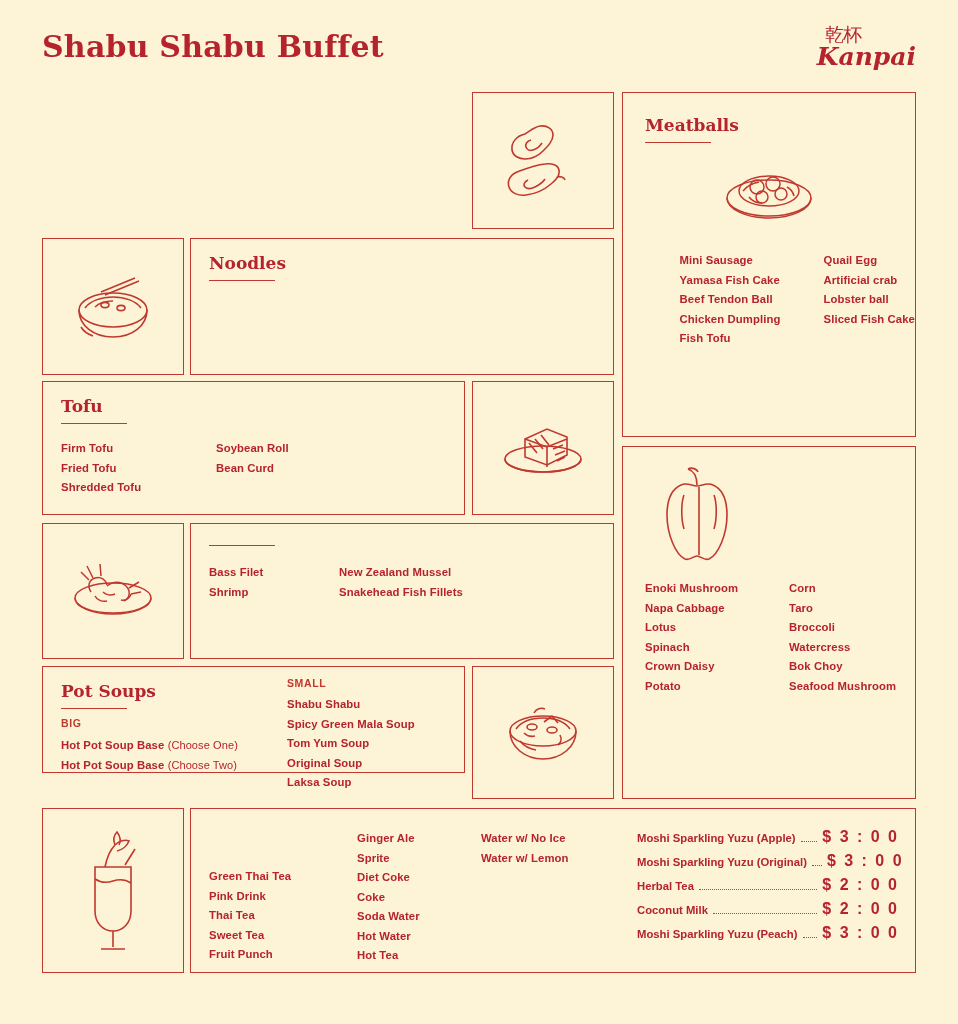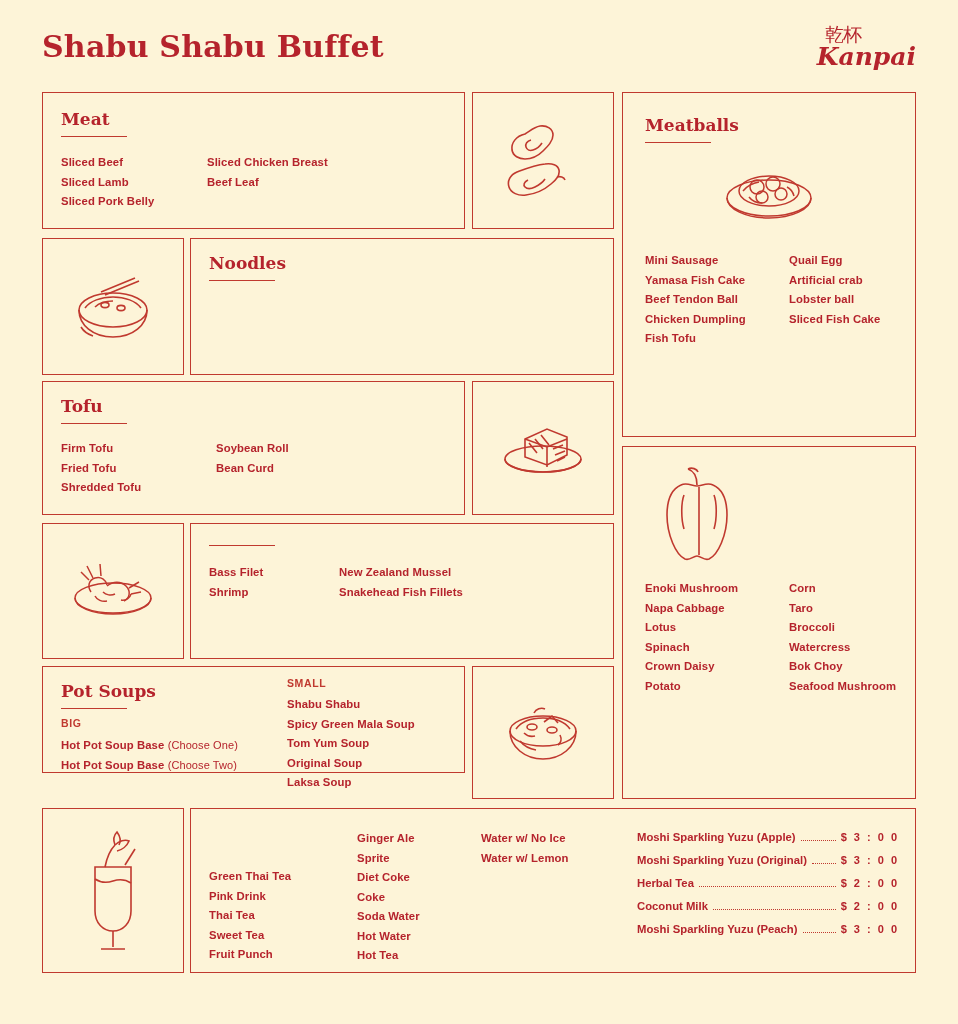--- a/index.html
+++ b/index.html
@@ -132,53 +132,36 @@
   .price-name { white-space: nowrap; }
   .dots {
     flex: 1;
     border-bottom: 1.5px dotted #c0392f;
     margin: 0 5px 3px 5px;
     min-width: 10px;
   }
   .price-val {
     white-space: nowrap;
     letter-spacing: 2px;
-    font-size: 11px;
+    font-size: 16px;
   }
 </style>
 </head>
 <body>
 
 <div class="page">
 
   <div class="header">
     <h1 class="menu-title">Shabu Shabu Buffet</h1>
     <div class="logo">
       <span class="logo-kanji">乾杯</span>
       <span class="logo-word">Kanpai</span>
     </div>
   </div>
 
-  <div class="box" style="left:42px; top:92px; width:423px; height:137px;">
-    <div style="padding:16px 0 0 18px;">
-      <div class="sec-title">Meat</div>
-      <div class="rule"></div>
-    </div>
-    <div class="col-wrap items" style="padding:16px 0 0 18px;">
-      <div style="width:146px;">
-        <div>Sliced Beef</div>
-        <div>Sliced Lamb</div>
-        <div>Sliced Pork Belly</div>
-      </div>
-      <div>
-        <div>Sliced Chicken Breast</div>
-        <div>Beef Leaf</div>
-      </div>
-    </div>
-  </div>
 
   <div class="box icon-box" style="left:472px; top:92px; width:142px; height:137px;">
     <svg width="96" height="90" viewBox="0 0 96 90">
       <g fill="none" stroke="#c0392f" stroke-width="1.6">
         <path d="M30 18c-9 2-14 9-13 16 1 6 7 9 13 9 7 0 13-3 18-8 5-5 10-10 10-16 0-6-6-10-13-9-6 1-10 5-15 8z"></path>
         <path d="M36 24c-4 1-6 4-5 7 1 3 4 4 7 3 4-1 7-4 9-7"></path>
         <path d="M22 56c-7 3-10 9-8 15 2 6 9 9 17 8 9-1 18-5 25-11 5-4 9-9 8-14-1-5-7-7-14-6-10 1-20 5-28 8z"></path>
         <path d="M33 64c-4 2-5 5-3 7 2 2 6 2 10 0 4-2 8-5 10-8"></path>
         <path d="M62 61c3-1 7 0 8 3"></path>
       </g>
@@ -324,21 +307,21 @@
           <ellipse cx="60" cy="40" rx="30" ry="15"></ellipse>
           <circle cx="48" cy="36" r="7"></circle>
           <circle cx="64" cy="33" r="7"></circle>
           <circle cx="72" cy="43" r="6"></circle>
           <circle cx="53" cy="46" r="6"></circle>
           <path d="M34 40c4-5 10-8 16-9M78 36c4 2 6 5 7 9"></path>
           <path d="M40 46c3 4 8 6 13 6"></path>
         </g>
       </svg>
     </div>
-    <div class="col-wrap items" style="padding:18px 0 0 22px;">
+    <div class="col-wrap items" style="padding:18px 0 0 22px;justify-content:flex-end;">
       <div style="width:144px;">
         <div>Mini Sausage</div>
         <div>Yamasa Fish Cake</div>
         <div>Beef Tendon Ball</div>
         <div>Chicken Dumpling</div>
         <div>Fish Tofu</div>
       </div>
       <div>
         <div>Quail Egg</div>
         <div>Artificial crab</div>

